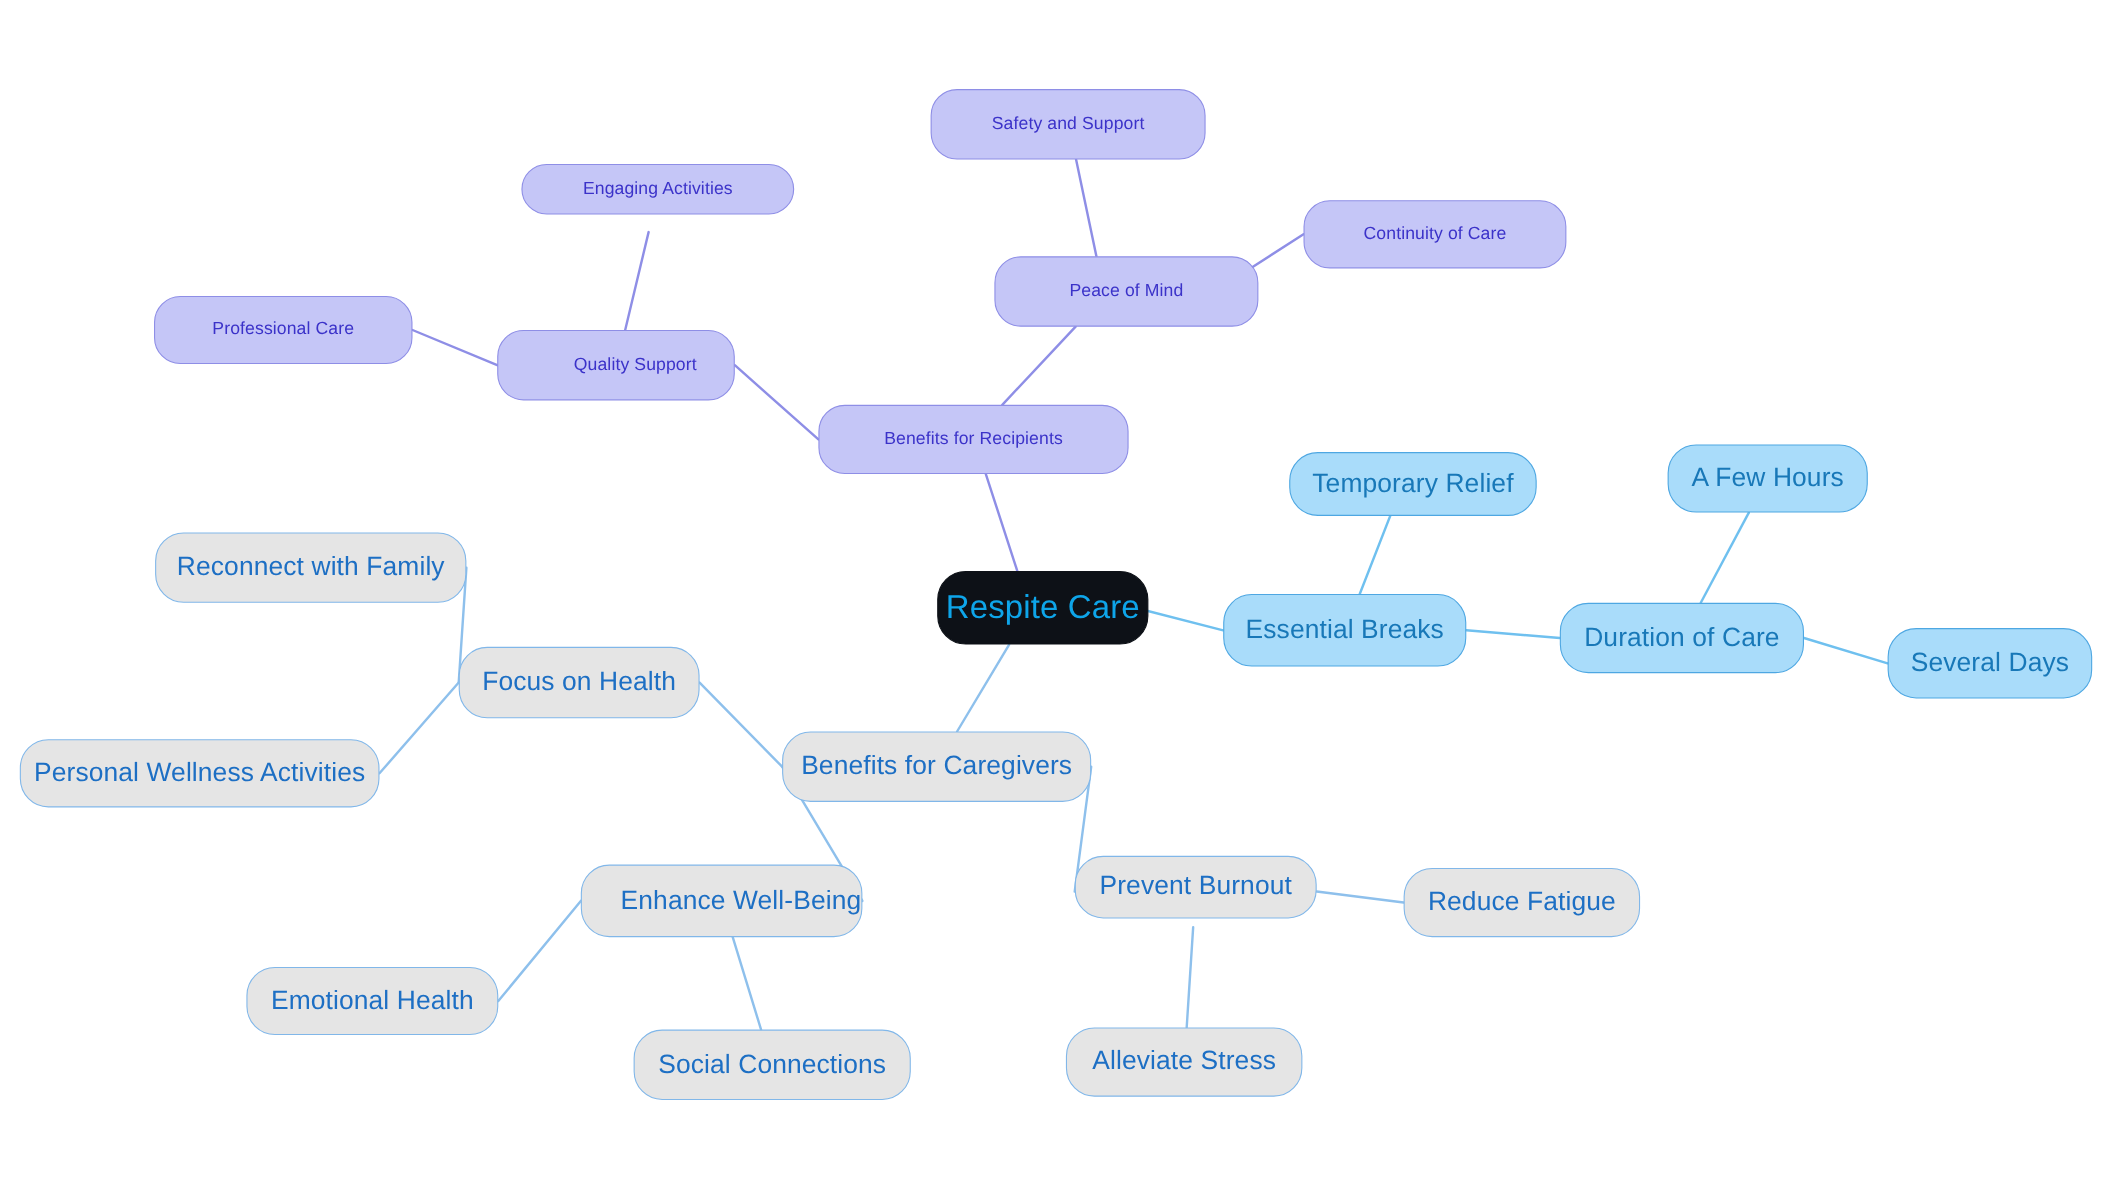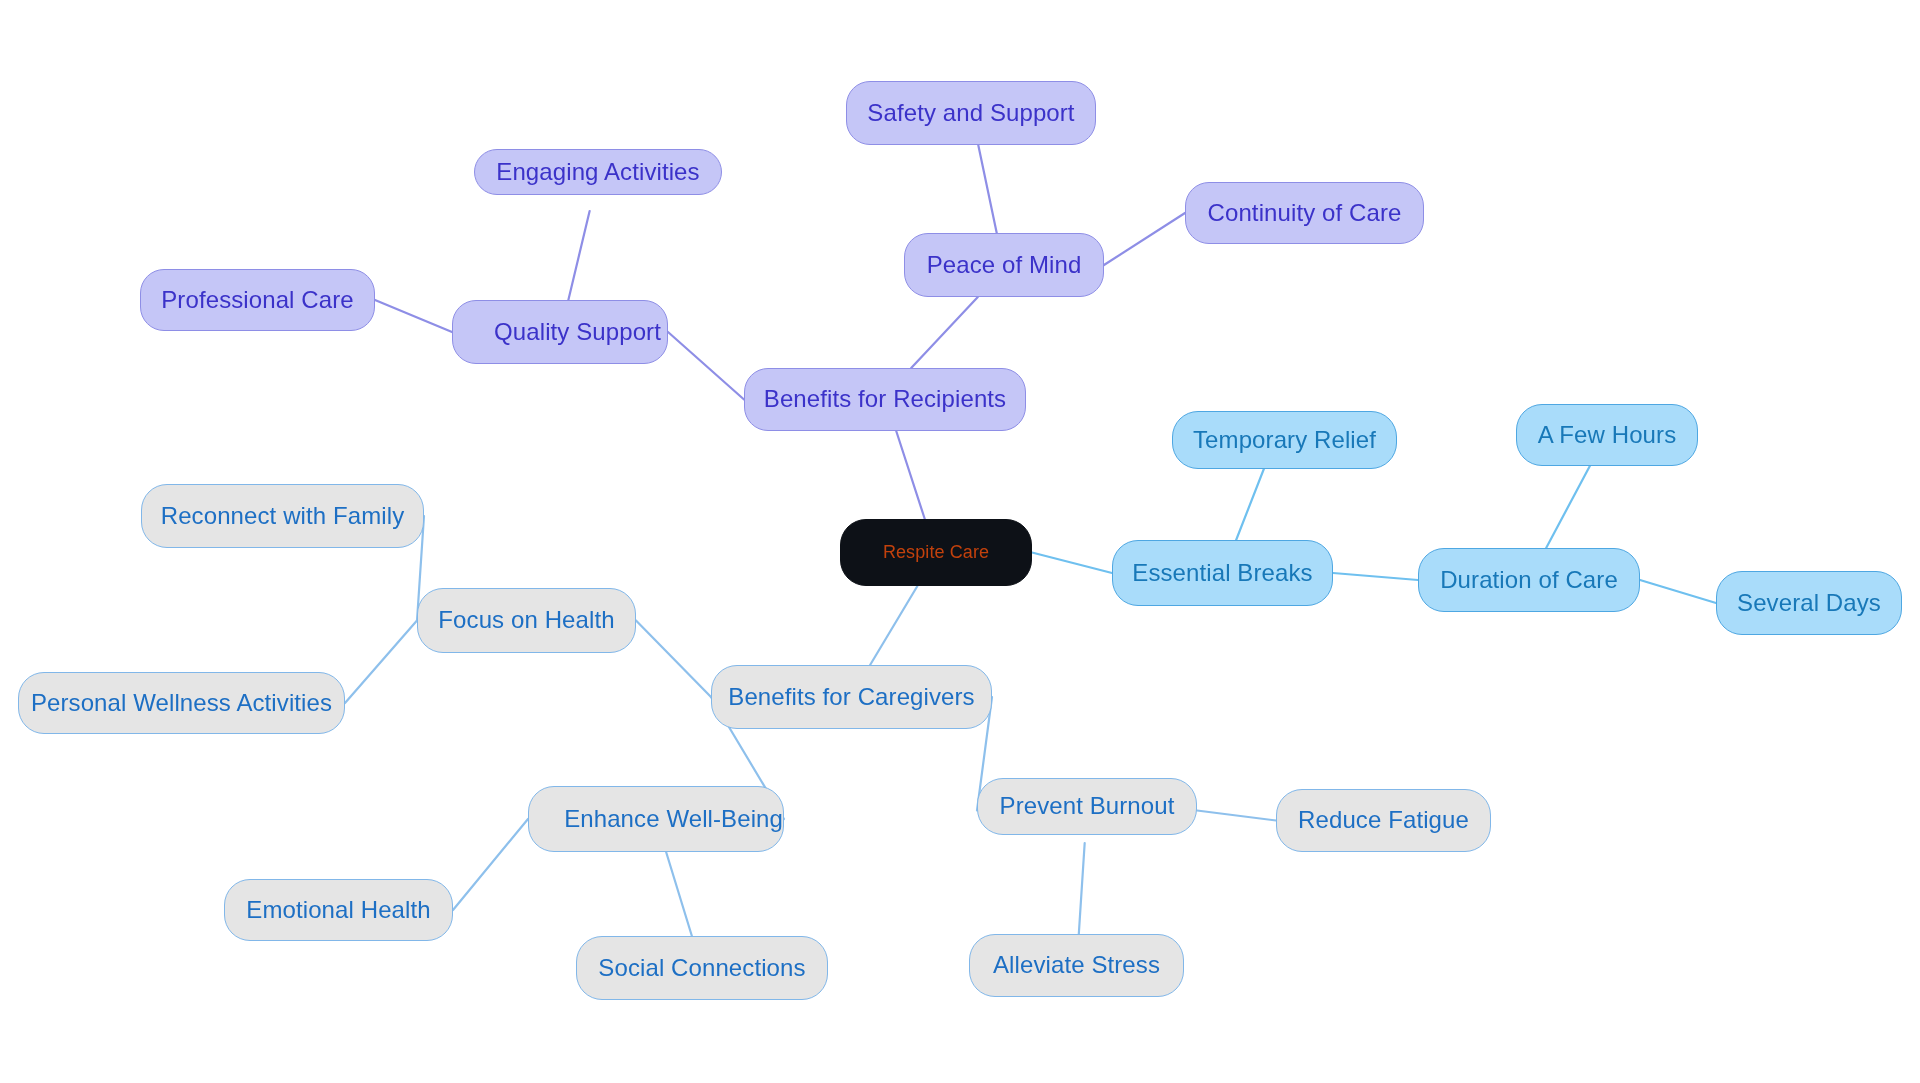--- a/index.html
+++ b/index.html
@@ -39,30 +39,31 @@
     letter-spacing: 0.1px;
   }
   .node .node-label {
     display: block;
     line-height: 1.1;
   }
   
   .n-root {
     background: #0d1117;
     border-color: #0d1117;
-    color: #c2410c;
-    font-size: 18px;
+    color: #0ea5e9;
+    font-size: 30px;
     border-radius: 26px;
+    margin-left: 12px;
   }
   
   .n-purple {
     background: #c5c6f7;
     border-color: #8e8ee6;
     color: #3b32c9;
-    font-size: 24px;
+    font-size: 16px;
     border-radius: 24px;
   }
   
   .n-blue {
     background: #a9dcfa;
     border-color: #4ea7e2;
     color: #1878b8;
     font-size: 24px;
     border-radius: 26px;
   }
@@ -112,21 +113,21 @@
       </div>
       <div class="node n-purple" style="left: 452px; top: 300px; width: 216px; height: 64px; padding-left: 35px;">
         <span class="node-label">Quality Support</span>
       </div>
       <div class="node n-purple" style="left: 140px; top: 269px; width: 235px; height: 62px;">
         <span class="node-label">Professional Care</span>
       </div>
       <div class="node n-purple" style="left: 474px; top: 149px; width: 248px; height: 46px;">
         <span class="node-label">Engaging Activities</span>
       </div>
-      <div class="node n-purple" style="left: 904px; top: 233px; width: 200px; height: 64px; text-align: right;">
+      <div class="node n-purple" style="left: 904px; top: 233px; width: 240px; height: 64px; text-align: right;">
         <span class="node-label">Peace of Mind</span>
       </div>
       <div class="node n-purple" style="left: 846px; top: 81px; width: 250px; height: 64px;">
         <span class="node-label">Safety and Support</span>
       </div>
       <div class="node n-purple" style="left: 1185px; top: 182px; width: 239px; height: 62px;">
         <span class="node-label">Continuity of Care</span>
       </div>
       <div class="node n-blue" style="left: 1112px; top: 540px; width: 221px; height: 66px;">
         <span class="node-label">Essential Breaks</span>

